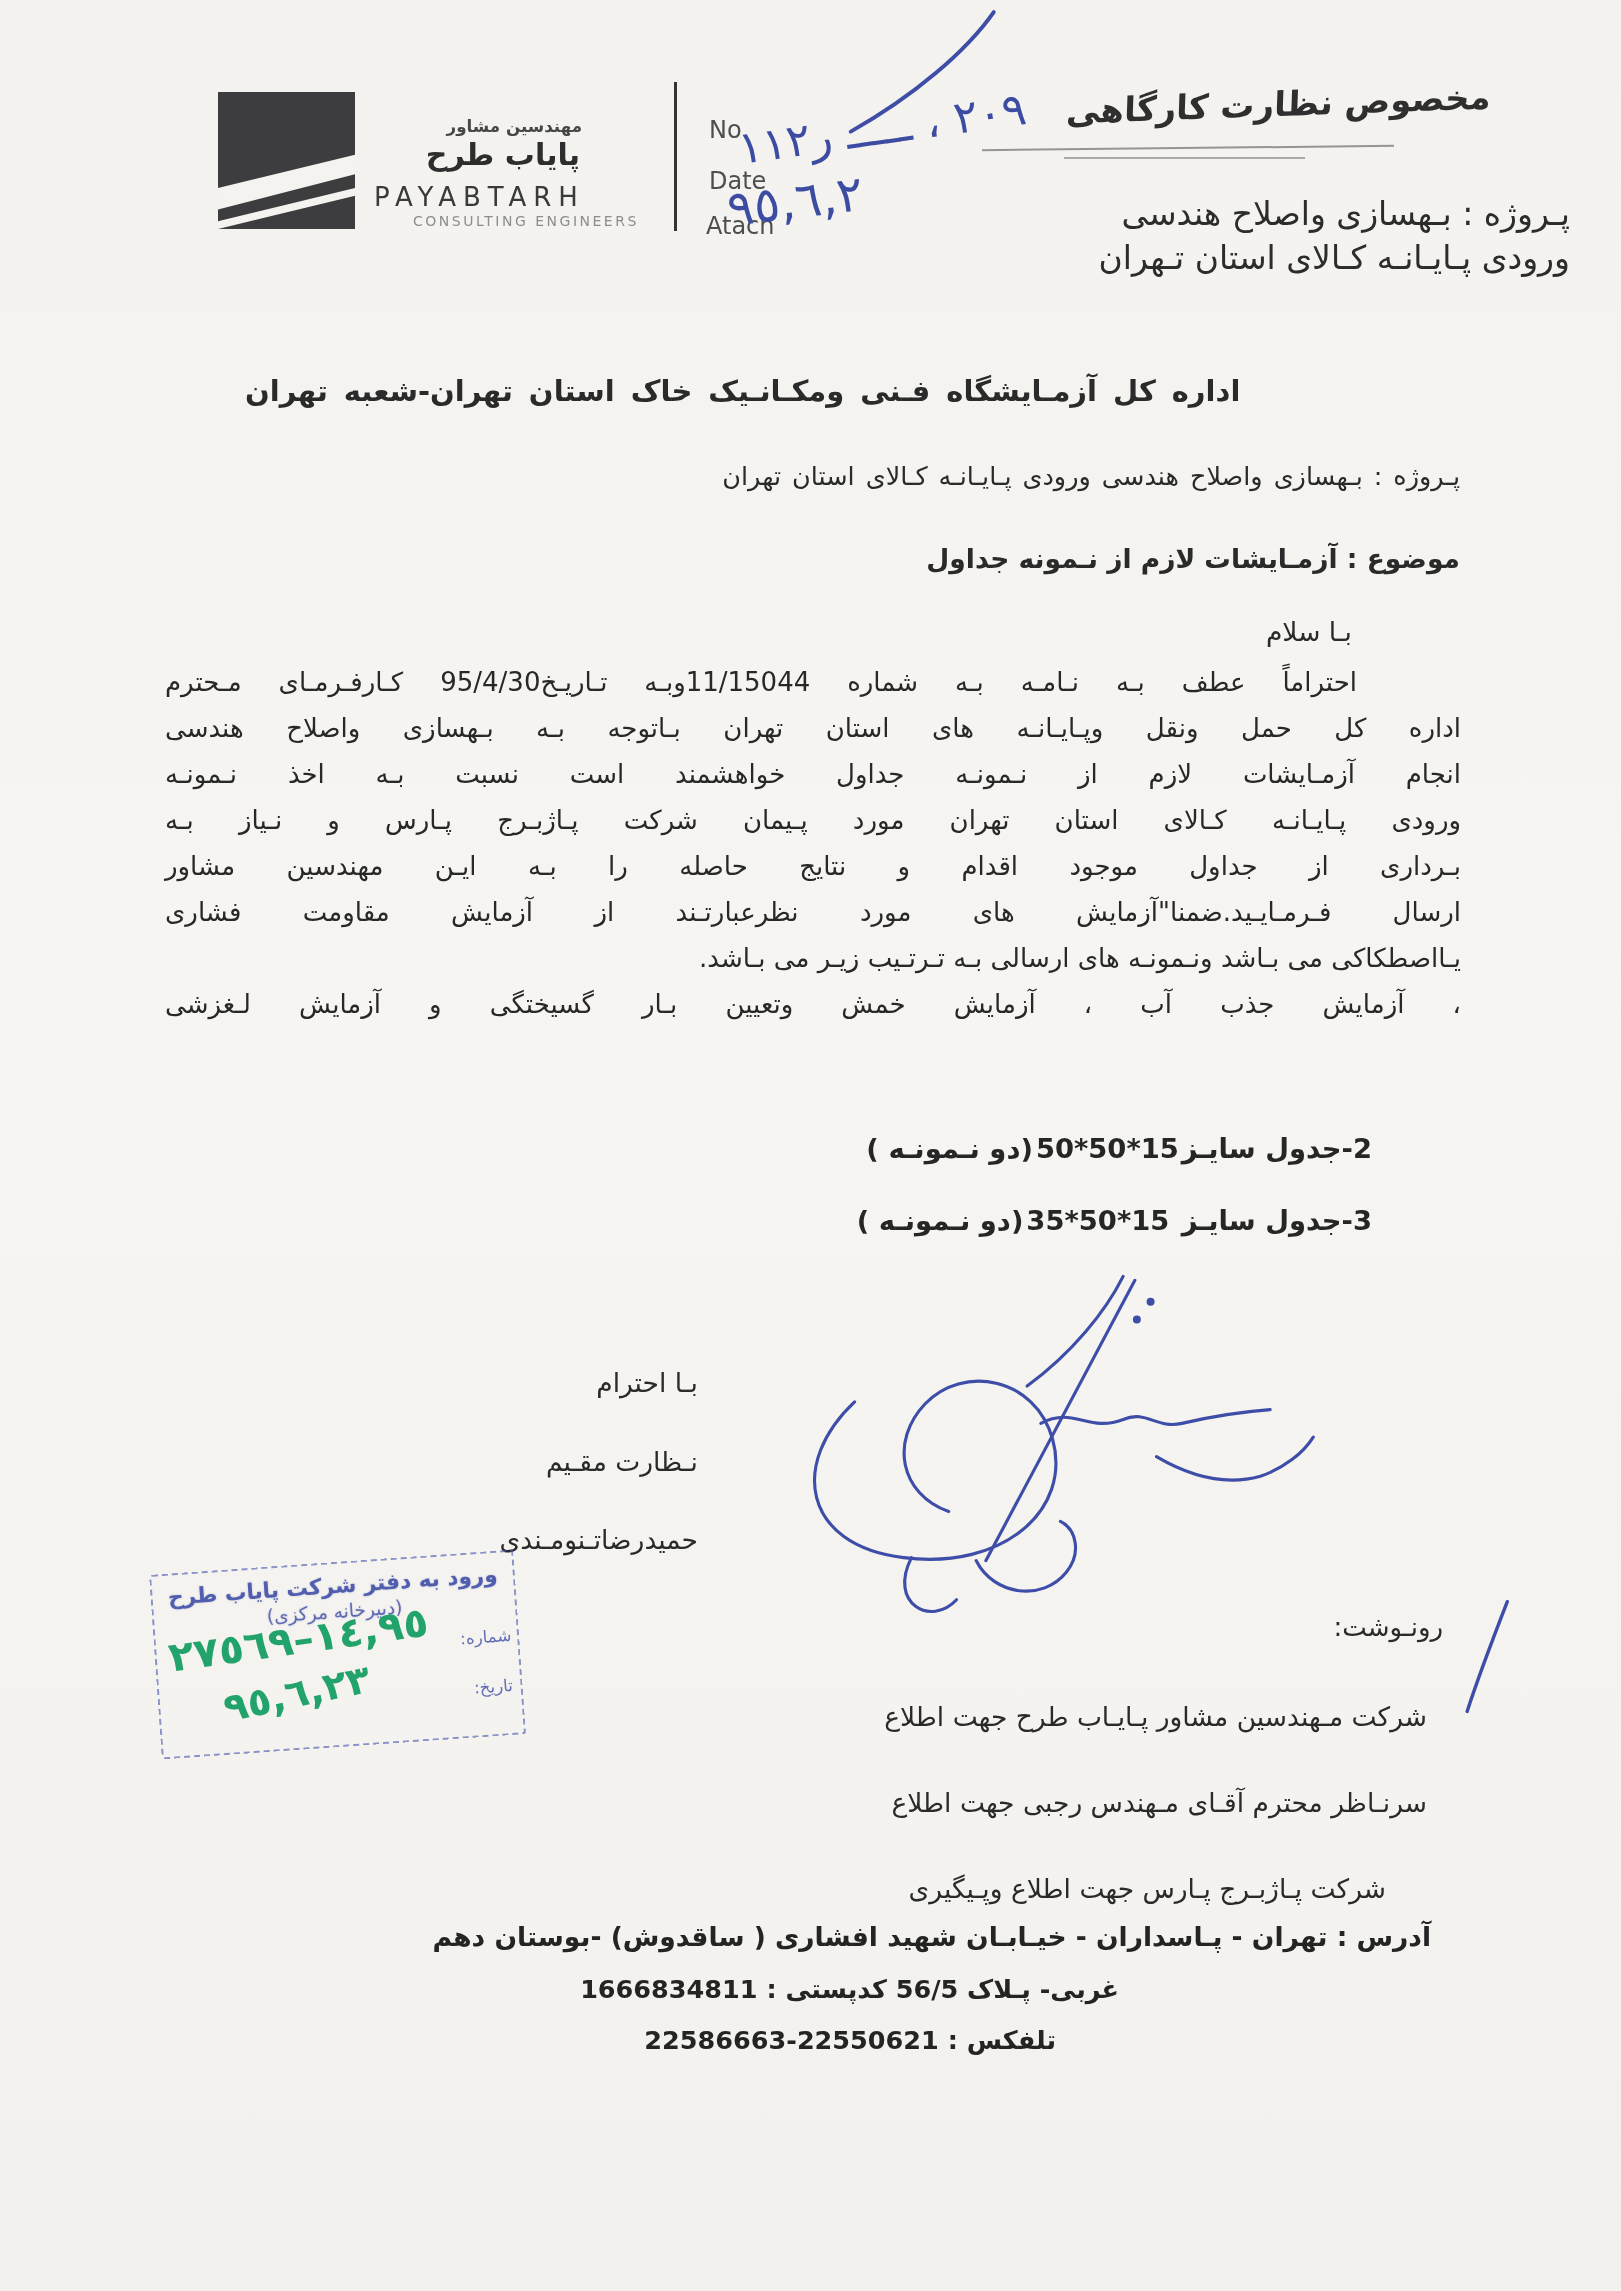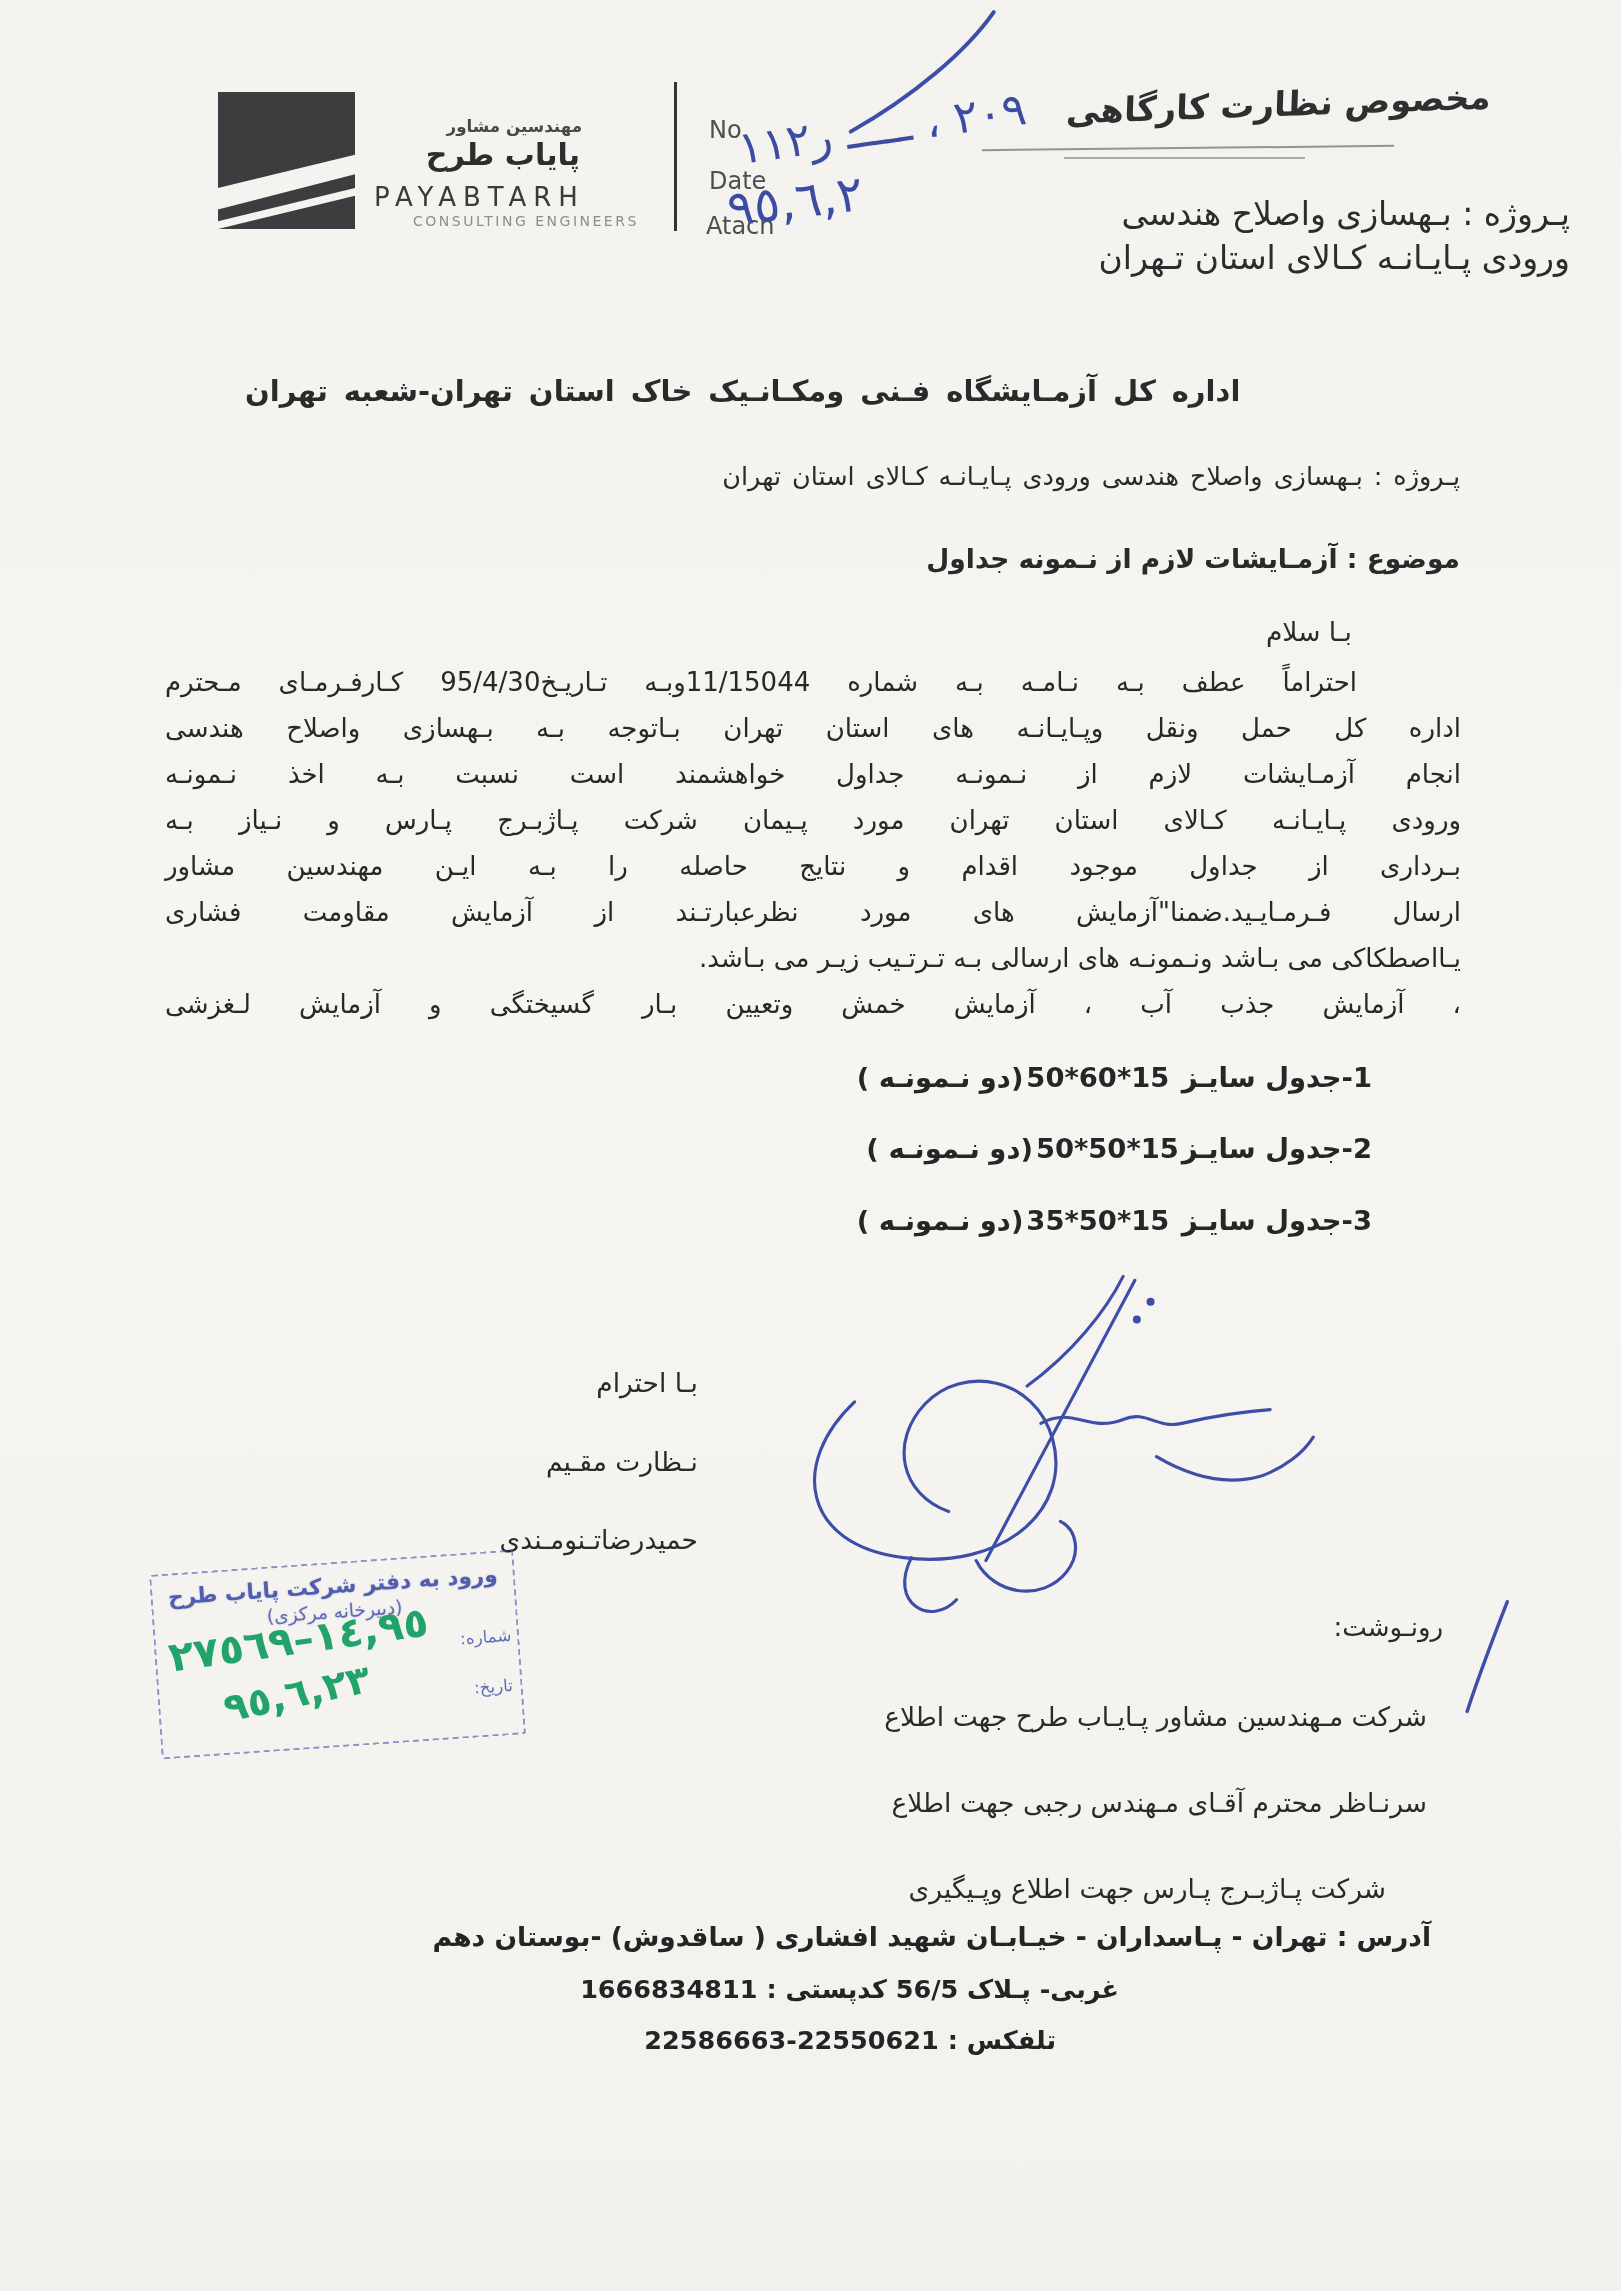--- a/index.html
+++ b/index.html
@@ -123,23 +123,20 @@
     <div class="bl first">احتراماً عطف بـه نـامـه بـه شماره 11/15044وبـه تـاریـخ95/4/30 کـارفـرمـای مـحترم</div>
     <div class="bl">اداره کل حمل ونقل وپـایـانـه های استان تهران بـاتوجه بـه بـهسازی واصلاح هندسی</div>
     <div class="bl">انجام آزمـایشات لازم از نـمونـه جداول خواهشمند است نسبت بـه اخذ نـمونـه</div>
     <div class="bl">ورودی پـایـانـه کـالای استان تهران مورد پـیمان شرکت پـاژبـرج پـارس و نـیاز بـه</div>
     <div class="bl">بـرداری از جداول موجود اقدام و نتایج حاصله را بـه ایـن مهندسین مشاور</div>
     <div class="bl">ارسال فـرمـایـید.ضمنا"آزمایش های مورد نظرعبارتـند از آزمایش مقاومت فشاری</div>
     <div class="bl last">یـااصطکاکی می بـاشد ونـمونـه های ارسالی بـه تـرتـیب زیـر می بـاشد.</div>
     <div class="bl">، آزمایش جذب آب ، آزمایش خمش وتعیین بـار گسیختگی و آزمایش لـغزشی</div>
   </div>
 
-  <div class="sample s1">
-    <span>1-جدول سایـز </span><span class="dims" dir="ltr">50*60*15</span><span>(دو نـمونـه )</span>
-  </div>
   <div class="sample s2">
     <span>2-جدول سایـز</span><span class="dims" dir="ltr">50*50*15</span><span>(دو نـمونـه )</span>
   </div>
   <div class="sample s3">
     <span>3-جدول سایـز </span><span class="dims" dir="ltr">35*50*15</span><span>(دو نـمونـه )</span>
   </div>
 
   <div class="t rtl sig sig-closing">بـا احترام</div>
   <div class="t rtl sig sig-role">نـظارت مقـیم</div>
   <div class="t rtl sig sig-name">حمیدرضاتـنومـندی</div>

